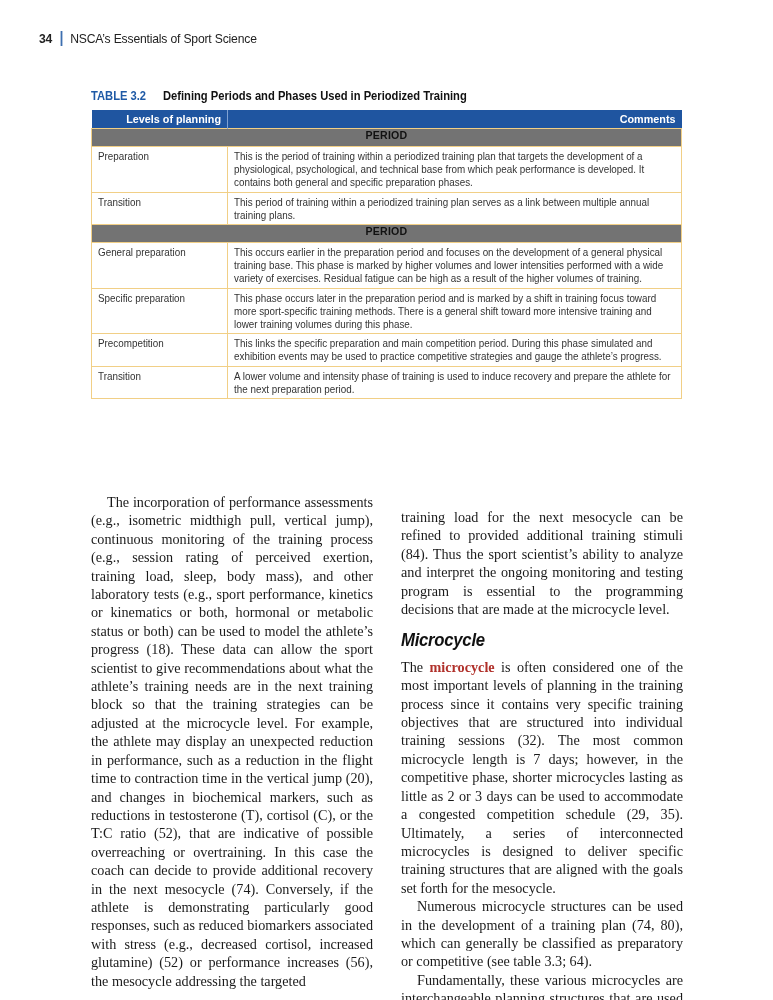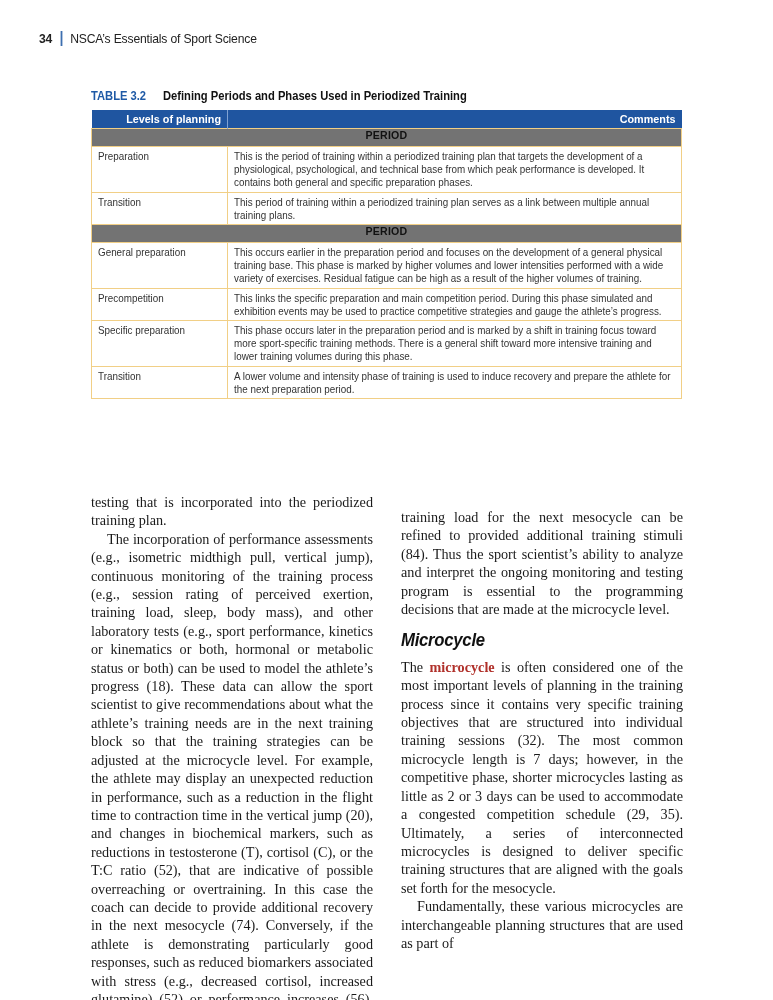--- a/index.html
+++ b/index.html
@@ -99,48 +99,48 @@
     <tr>
       <td class="lvl">
           <span class="txt">General preparation</span>
         </td>
       <td>
           <span class="txt">This occurs earlier in the preparation period and focuses on the development of a general physical training base. This phase is marked by higher volumes and lower intensities performed with a wide variety of exercises. Residual fatigue can be high as a result of the higher volumes of training.</span>
         </td>
     </tr>
     <tr>
       <td class="lvl">
+          <span class="txt">Specific preparation</span>
+        </td>
+      <td>
+          <span class="txt">This phase occurs later in the preparation period and is marked by a shift in training focus toward more sport-specific training methods. There is a general shift toward more intensive training and lower training volumes during this phase.</span>
+        </td>
+    </tr>
+    <tr>
+      <td class="lvl">
           <span class="txt">Precompetition</span>
         </td>
       <td>
           <span class="txt">This links the specific preparation and main competition period. During this phase simulated and exhibition events may be used to practice competitive strategies and gauge the athlete’s progress.</span>
-        </td>
-    </tr>
-    <tr>
-      <td class="lvl">
-          <span class="txt">Specific preparation</span>
-        </td>
-      <td>
-          <span class="txt">This phase occurs later in the preparation period and is marked by a shift in training focus toward more sport-specific training methods. There is a general shift toward more intensive training and lower training volumes during this phase.</span>
         </td>
     </tr>
     <tr>
       <td class="lvl">
           <span class="txt">Transition</span>
         </td>
       <td>
           <span class="txt">A lower volume and intensity phase of training is used to induce recovery and prepare the athlete for the next preparation period.</span>
         </td>
     </tr>
   </tbody>
 </table>
 
 <div class="col col-left">
-  <p>testing that is incorporated into the periodized training plan.</p>
   <p class="indent">The incorporation of performance assessments (e.g., isometric midthigh pull, vertical jump), continuous monitoring of the training process (e.g., session rating of perceived exertion, training load, sleep, body mass), and other laboratory tests (e.g., sport performance, kinetics or kinematics or both, hormonal or metabolic status or both) can be used to model the athlete’s progress (18). These data can allow the sport scientist to give recommendations about what the athlete’s training needs are in the next training block so that the training strategies can be adjusted at the microcycle level. For example, the athlete may display an unexpected reduction in performance, such as a reduction in the flight time to contraction time in the vertical jump (20), and changes in biochemical markers, such as reductions in testosterone (T), cortisol (C), or the T:C ratio (52), that are indicative of possible overreaching or overtraining. In this case the coach can decide to provide additional recovery in the next mesocycle (74). Conversely, if the athlete is demonstrating particularly good responses, such as reduced biomarkers associated with stress (e.g., decreased cortisol, increased glutamine) (52) or performance increases (56), the mesocycle addressing the targeted</p>
 </div>
 
 <div class="col col-right">
   <p>training load for the next mesocycle can be refined to provided additional training stimuli (84). Thus the sport scientist’s ability to analyze and interpret the ongoing monitoring and testing program is essential to the programming decisions that are made at the microcycle level.</p>
   <h3>Microcycle</h3>
   <p><span>The </span><span class="kw">microcycle</span><span> is often considered one of the most important levels of planning in the training process since it contains very specific training objectives that are structured into individual training sessions (32). The most common microcycle length is 7 days; however, in the competitive phase, shorter microcycles lasting as little as 2 or 3 days can be used to accommodate a congested competition schedule (29, 35). Ultimately, a series of interconnected microcycles is designed to deliver specific training structures that are aligned with the goals set forth for the mesocycle.</span></p>
+  <p class="indent">Numerous microcycle structures can be used in the development of a training plan (74, 80), which can generally be classified as preparatory or competitive (see table 3.3; 64).</p>
   <p class="indent">Fundamentally, these various microcycles are interchangeable planning structures that are used as part of</p>
 </div>
 
 </body></html>

